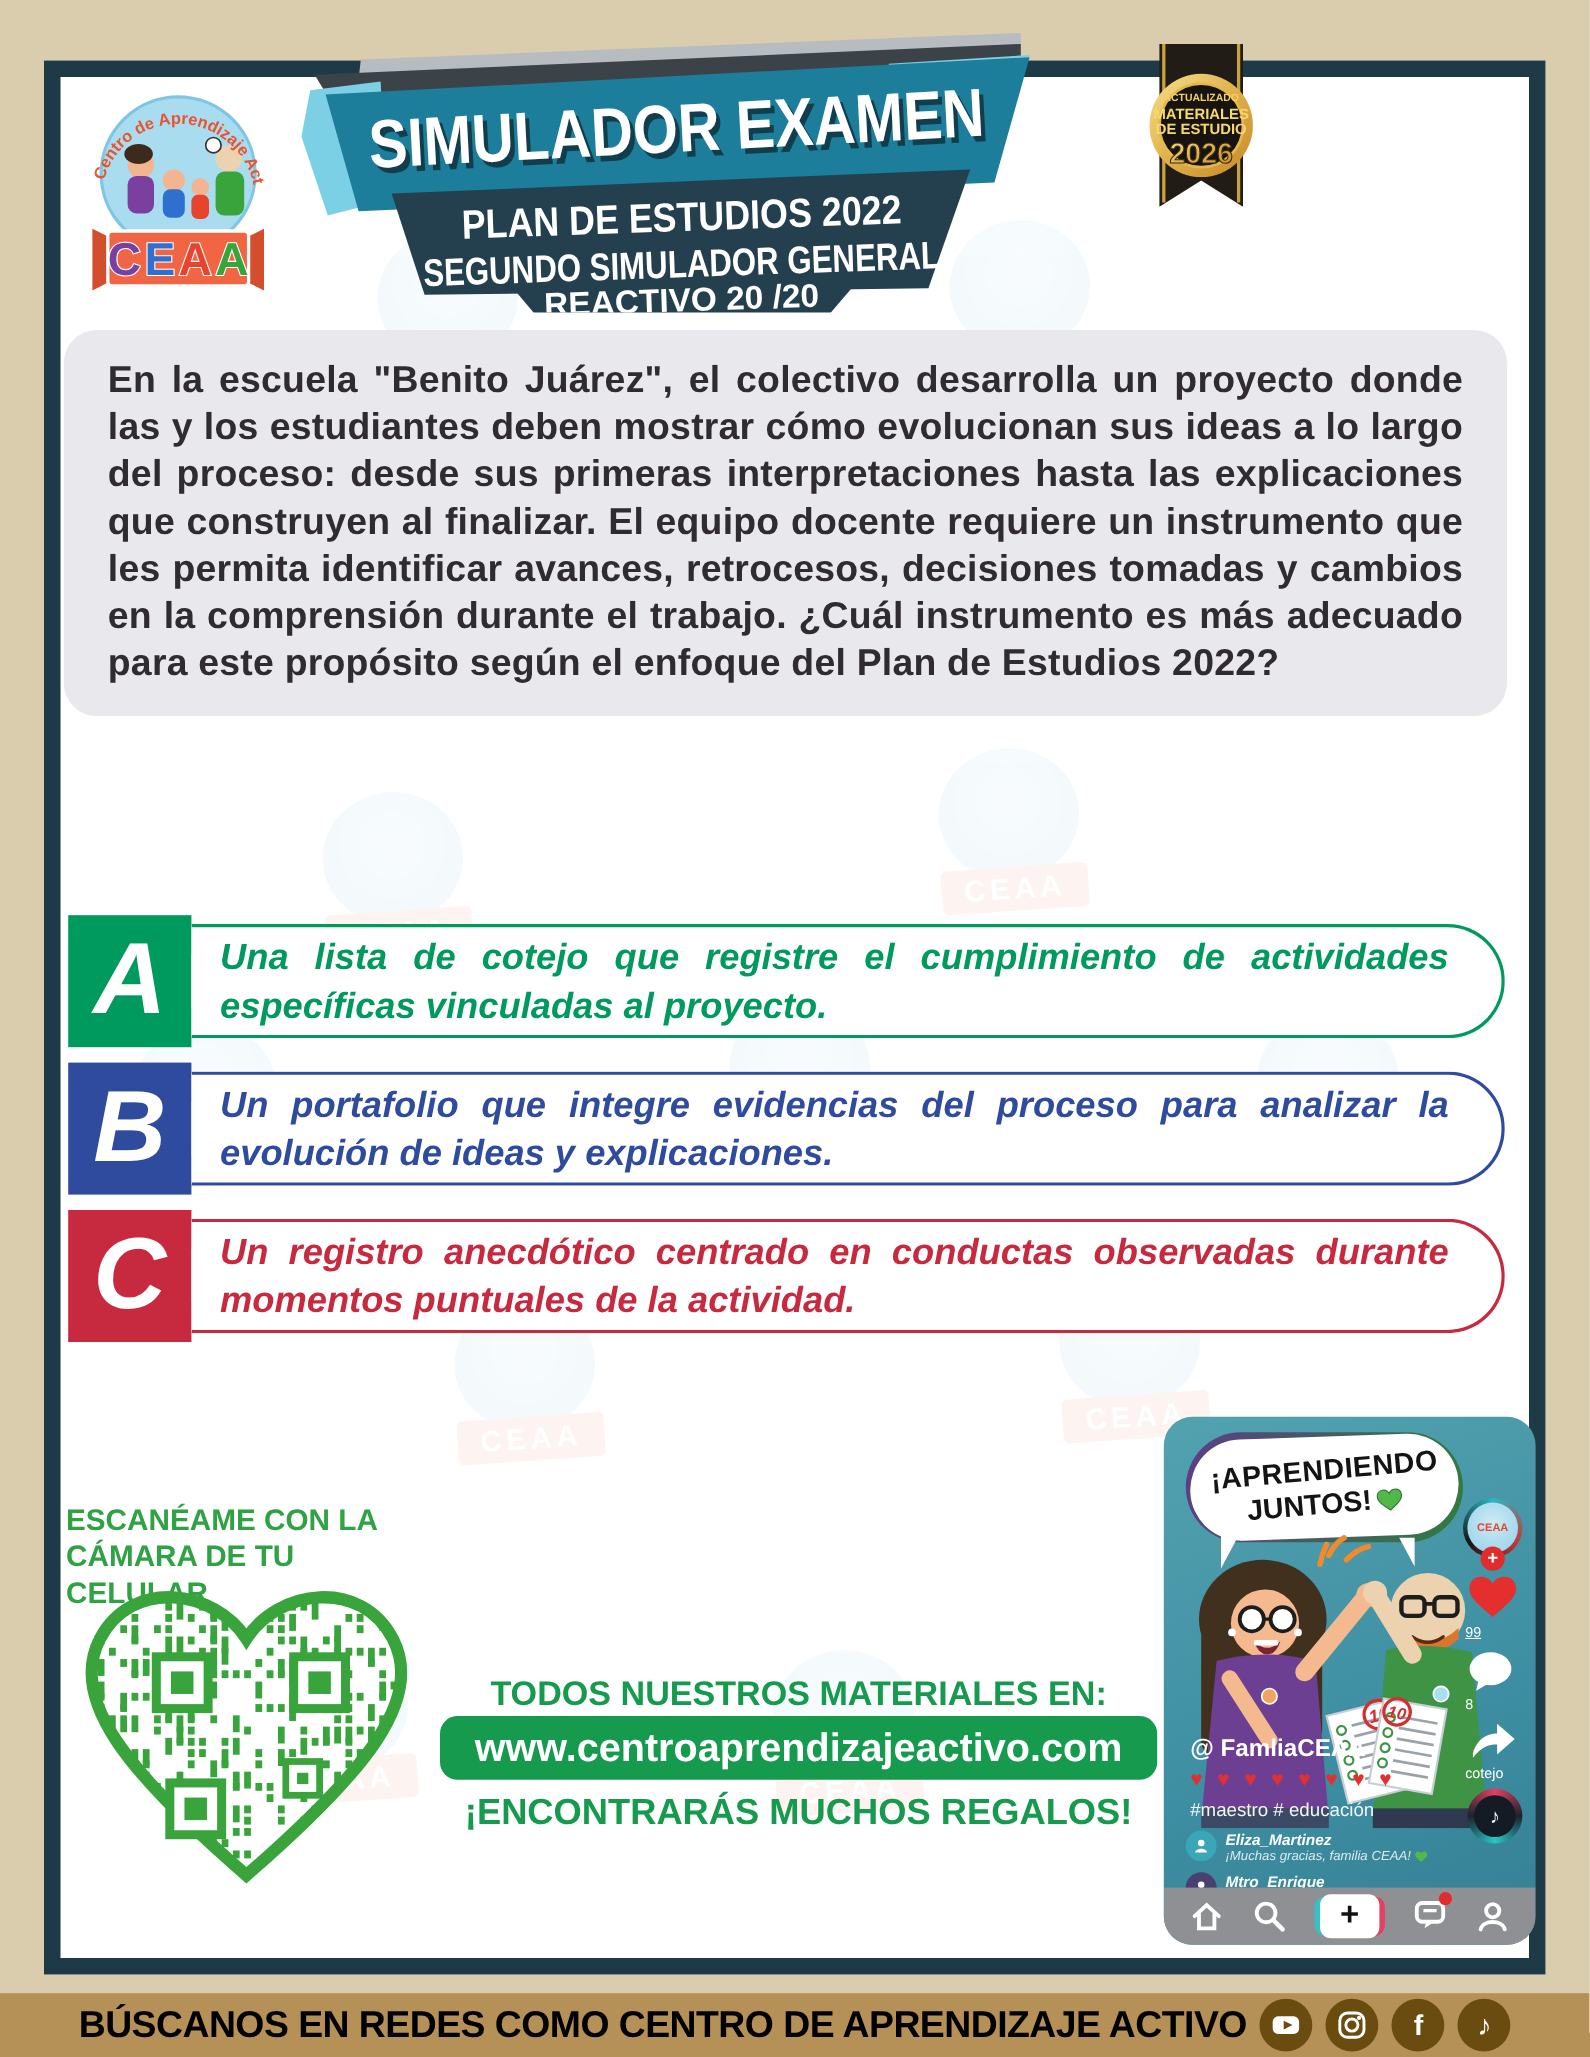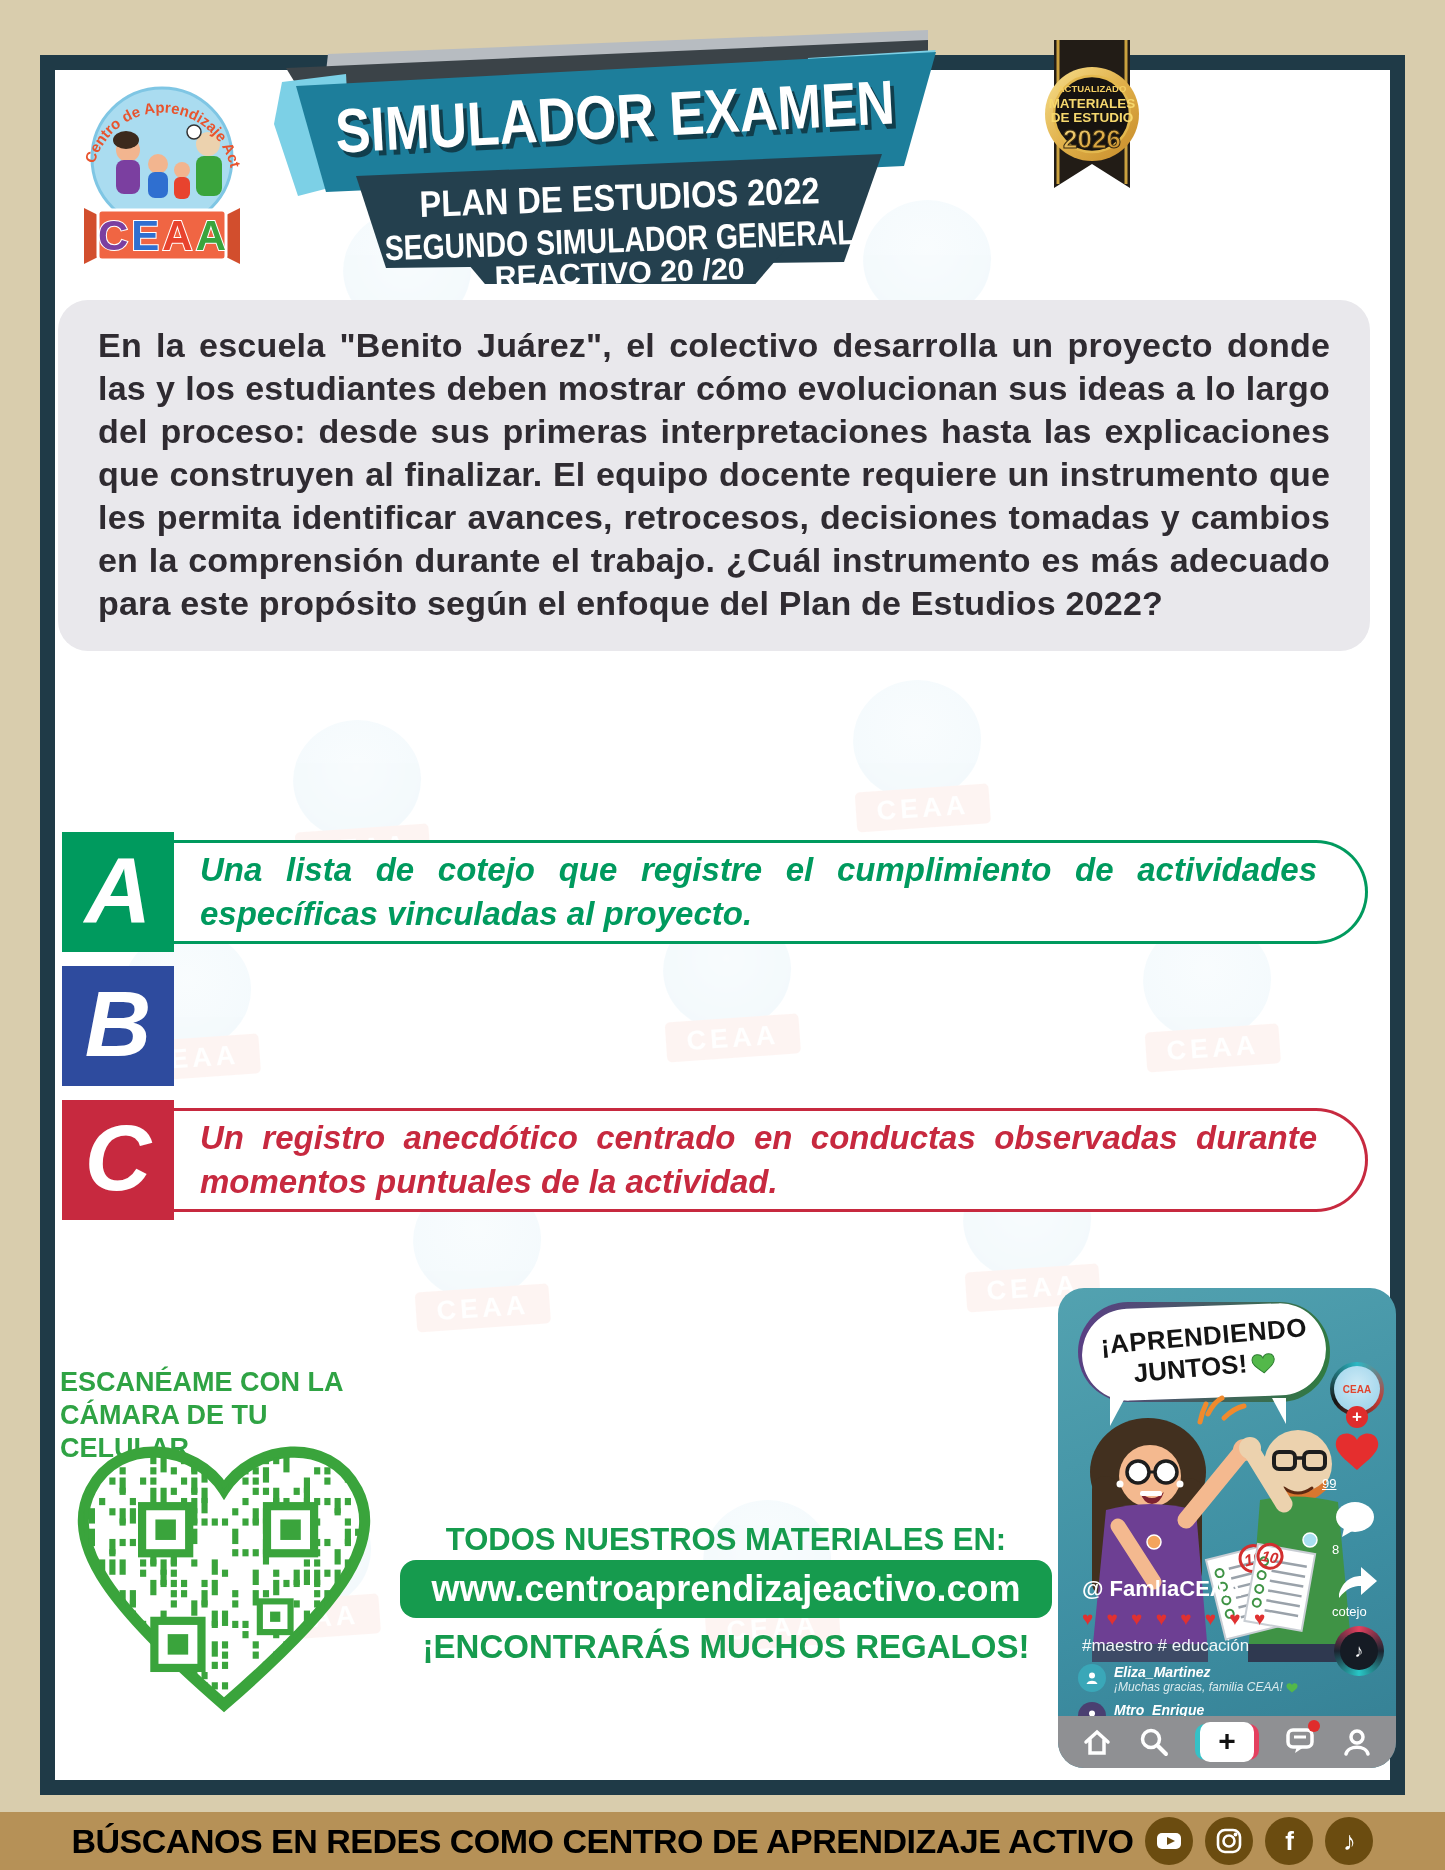--- a/index.html
+++ b/index.html
@@ -76,21 +76,21 @@
   #people{position:absolute;left:0;top:104px;width:338px;height:270px;}
 
   .rail{position:absolute;right:8px;width:58px;text-align:center;color:#ffffff;}
   .rail-label{font-size:13px;color:#ffffff;}
   #avatar{position:absolute;right:12px;top:74px;width:54px;height:54px;border-radius:50%;
           background:conic-gradient(#2bb7c4,#c23a33,#151515,#2bb7c4);display:flex;align-items:center;justify-content:center;}
   #avatar .in{width:46px;height:46px;border-radius:50%;background:radial-gradient(circle at 50% 40%,#cdeaf6,#93cfe9);
               display:flex;align-items:center;justify-content:center;font-size:10px;font-weight:bold;color:#e0452e;}
   #plus-badge{position:absolute;right:28px;top:118px;width:22px;height:22px;border-radius:50%;background:#e02c2c;
               color:#ffffff;font-size:17px;font-weight:bold;text-align:center;line-height:21px;}
-  #rail-heart{top:142px;right:10px;} #rail-likes{position:absolute;right:20px;top:188px;width:54px;text-decoration:underline;}
+  #rail-heart{top:142px;right:10px;} #rail-likes{position:absolute;right:10px;top:188px;width:54px;text-decoration:underline;}
   #rail-bubble{top:212px;right:12px;} #rail-comments{position:absolute;right:10px;top:254px;width:54px;}
   #rail-share{top:276px;right:10px;} #rail-share-label{position:absolute;right:10px;top:316px;width:54px;}
   #disc{position:absolute;right:12px;top:338px;width:50px;height:50px;border-radius:50%;
         background:conic-gradient(#e4405f,#1b2430,#28c7c7,#1b2430,#e4405f);
         display:flex;align-items:center;justify-content:center;}
   #disc .in{width:38px;height:38px;border-radius:50%;background:#151b24;color:#ffffff;font-size:18px;
             text-align:center;line-height:38px;}
 
   #handle{position:absolute;left:24px;top:288px;color:#ffffff;font-weight:bold;font-size:22px;}
   #hearts-row{position:absolute;left:24px;top:320px;color:#e03131;font-size:19px;letter-spacing:4px;}
@@ -252,20 +252,23 @@
   <div id="question" class="abs">En la escuela "Benito Juárez", el colectivo desarrolla un proyecto donde las y los estudiantes deben mostrar cómo evolucionan sus ideas a lo largo del proceso: desde sus primeras interpretaciones hasta las explicaciones que construyen al finalizar. El equipo docente requiere un instrumento que les permita identificar avances, retrocesos, decisiones tomadas y cambios en la comprensión durante el trabajo. ¿Cuál instrumento es más adecuado para este propósito según el enfoque del Plan de Estudios 2022?</div>
 
   <div id="optA" class="abs opt">
     <div class="letter">A</div>
     <div class="pill">
       <div class="txt">Una lista de cotejo que registre el cumplimiento de actividades específicas vinculadas al proyecto.</div>
     </div>
   </div>
   <div id="optB" class="abs opt">
     <div class="letter">B</div>
+    <div class="pill">
+      <div class="txt">Un portafolio que integre evidencias del proceso para analizar la evolución de ideas y explicaciones.</div>
+    </div>
   </div>
   <div id="optC" class="abs opt">
     <div class="letter">C</div>
     <div class="pill">
       <div class="txt">Un registro anecdótico centrado en conductas observadas durante momentos puntuales de la actividad.</div>
     </div>
   </div>
 
   <div id="qr-label" class="abs">
     <div>ESCANÉAME CON LA</div>

